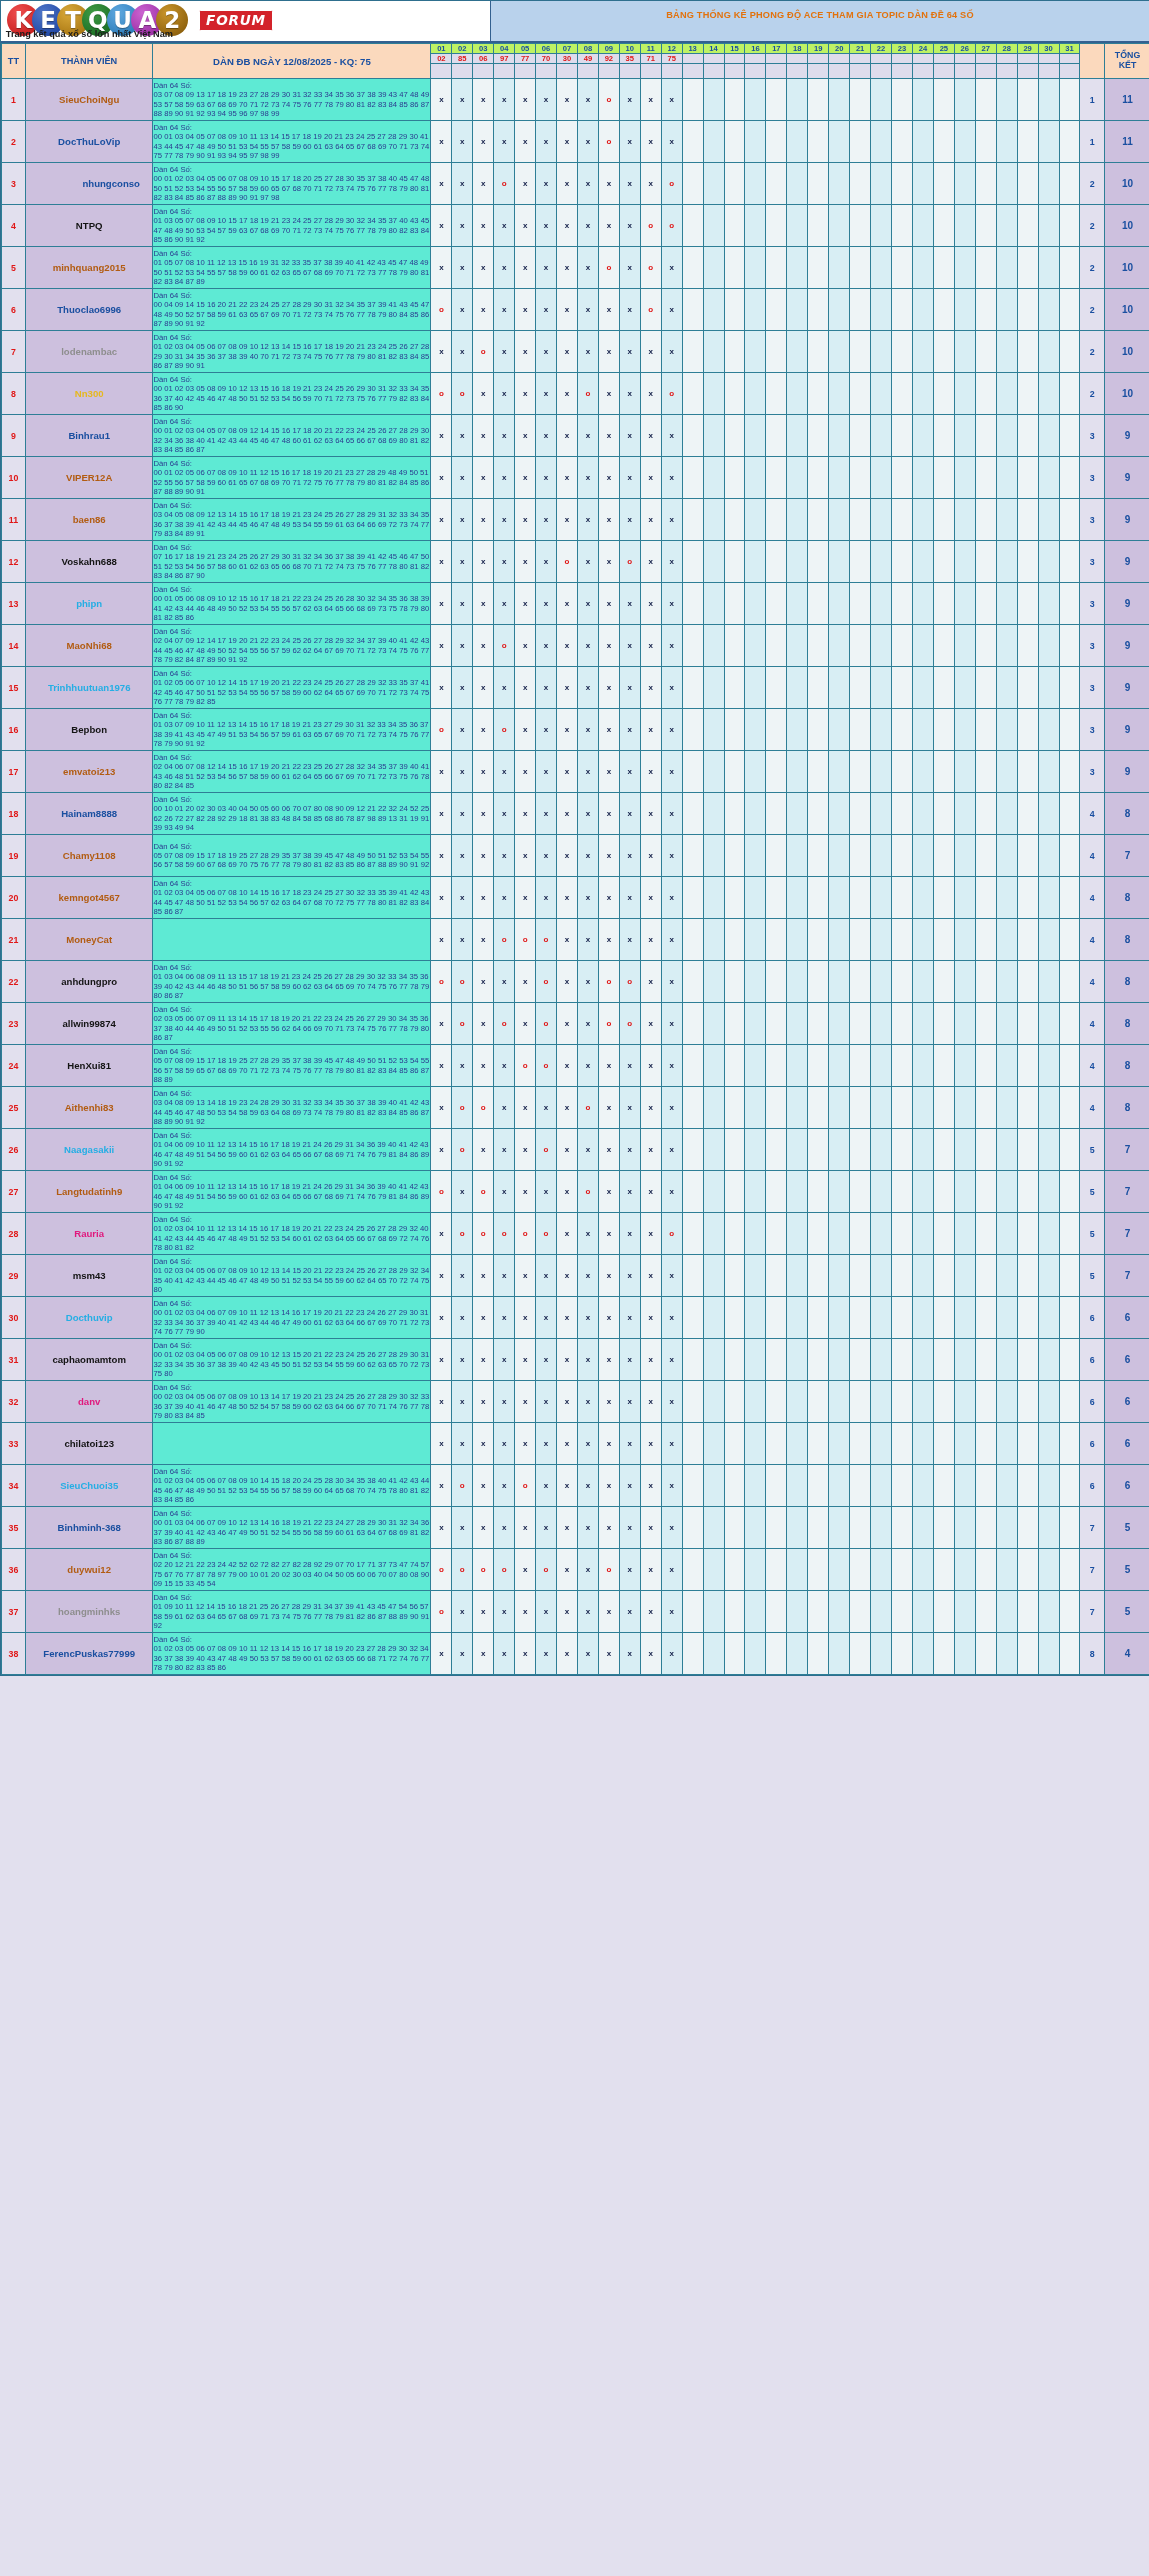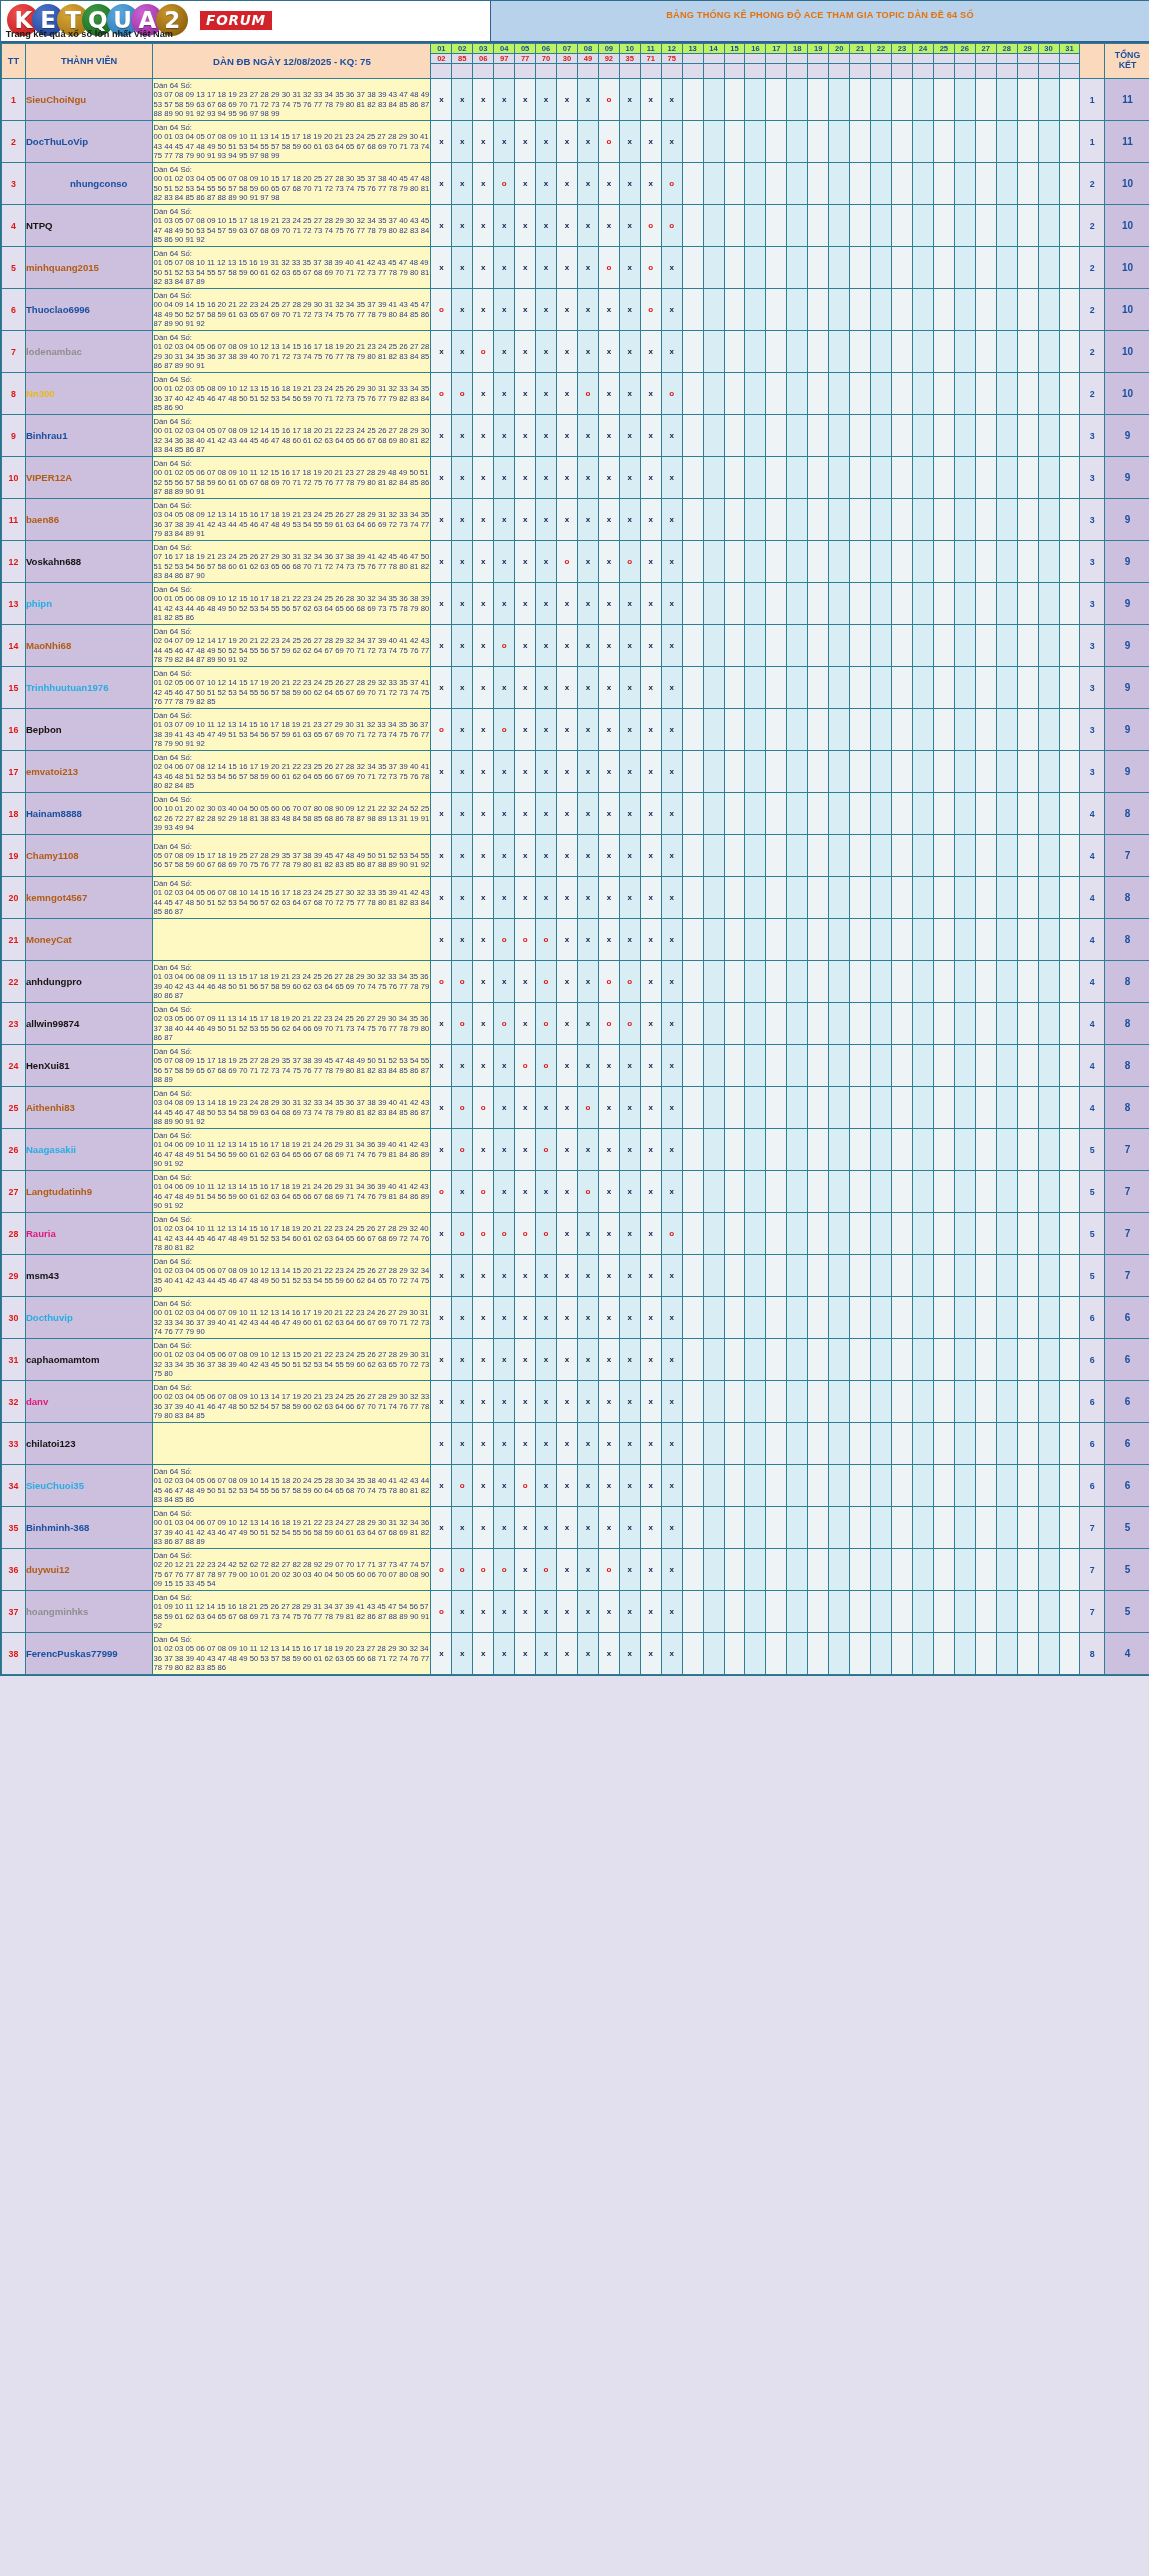--- a/index.html
+++ b/index.html
@@ -159,26 +159,26 @@
   
   td.tt{
     background:#e2e0ee;
     color:#e01717;
     font-weight:bold;
     font-size:8.8px;
     text-align:center;
   }
   td.name{
     background:#cdc0de;
-    text-align:left;
+    text-align:center;
     font-weight:bold;
     font-size:9.6px;
   }
   td.dan{
-    background:#fef9c3;
+    background:#5eead4;
     color:#2b3a8f;
     font-size:7.7px;
     line-height:9.3px;
     padding:0.8px 2.4px 0.8px 3.2px;
     text-align:left;
     font-family:"Liberation Sans", sans-serif;
   }
   td.dan .lbl{display:block;}
   td.mark{
     text-align:center;

